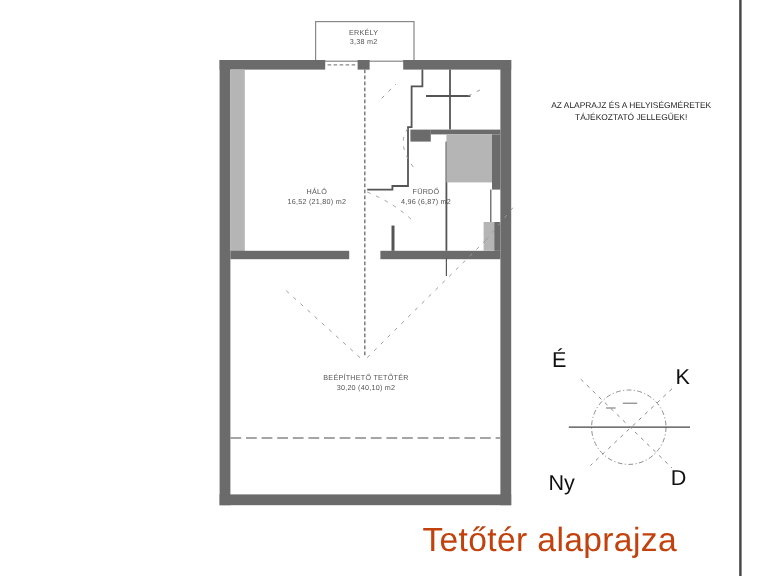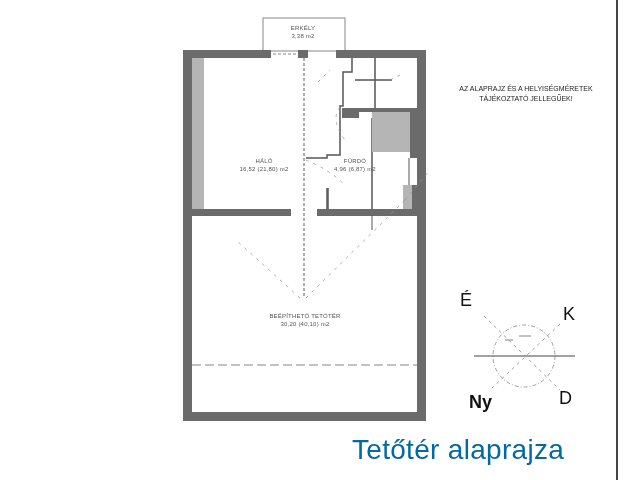--- a/index.html
+++ b/index.html
@@ -1,21 +1,21 @@
 <!DOCTYPE html>
 <html><head>
   <meta charset="utf-8">
   <style>
     html, body { margin: 0; padding: 0; background: #ffffff; }
     body { width: 640px; height: 480px; position: relative; overflow: hidden; font-family: "Liberation Sans", sans-serif; }
     #plan { position: absolute; left: 0; top: 0; }
     .lbl { position: absolute; text-align: center; color: #555; font-size: 6px; line-height: 8px; white-space: nowrap; transform: translateX(-50%); letter-spacing: 0.2px; }
     .note { position: absolute; left: 448px; top: 84px; width: 156px; text-align: center; font-size: 7px; line-height: 10px; color: #222; }
     .compass-l { position: absolute; font-size: 18px; color: #111; }
-    .title { position: absolute; left: 352px; top: 434px; font-size: 28px; color: #0369a1; letter-spacing: 0.3px; }
+    .title { position: absolute; left: 352px; top: 434px; font-size: 28px; color: #c2410c; letter-spacing: 0.3px; }
     .edge { position: absolute; left: 616px; top: 0; width: 2px; height: 480px; background: #444; }
   </style>
 </head>
 <body>
 
 <svg id="plan" width="640" height="480" viewBox="0 0 640 480">
 
   <rect x="263" y="18" width="82" height="33" fill="#fff" stroke="#888" stroke-width="1"></rect>
 
   <g fill="#6b6b6b">
@@ -92,18 +92,18 @@
   <div>30,20 (40,10) m2</div>
 </div>
 
 <div class="note">
   <div>AZ ALAPRAJZ ÉS A HELYISÉGMÉRETEK</div>
   <div>TÁJÉKOZTATÓ JELLEGŰEK!</div>
 </div>
 
 <div class="compass-l" style="left:460px; top:290px;">É</div>
 <div class="compass-l" style="left:563px; top:304px;">K</div>
-<div class="compass-l" style="left:469px; top:392px;font-weight:bold;">Ny</div>
+<div class="compass-l" style="left:457px; top:392px;">Ny</div>
 <div class="compass-l" style="left:559px; top:388px;">D</div>
 
 <div class="title">Tetőtér alaprajza</div>
 
 <div class="edge"></div>
 
 </body></html>

